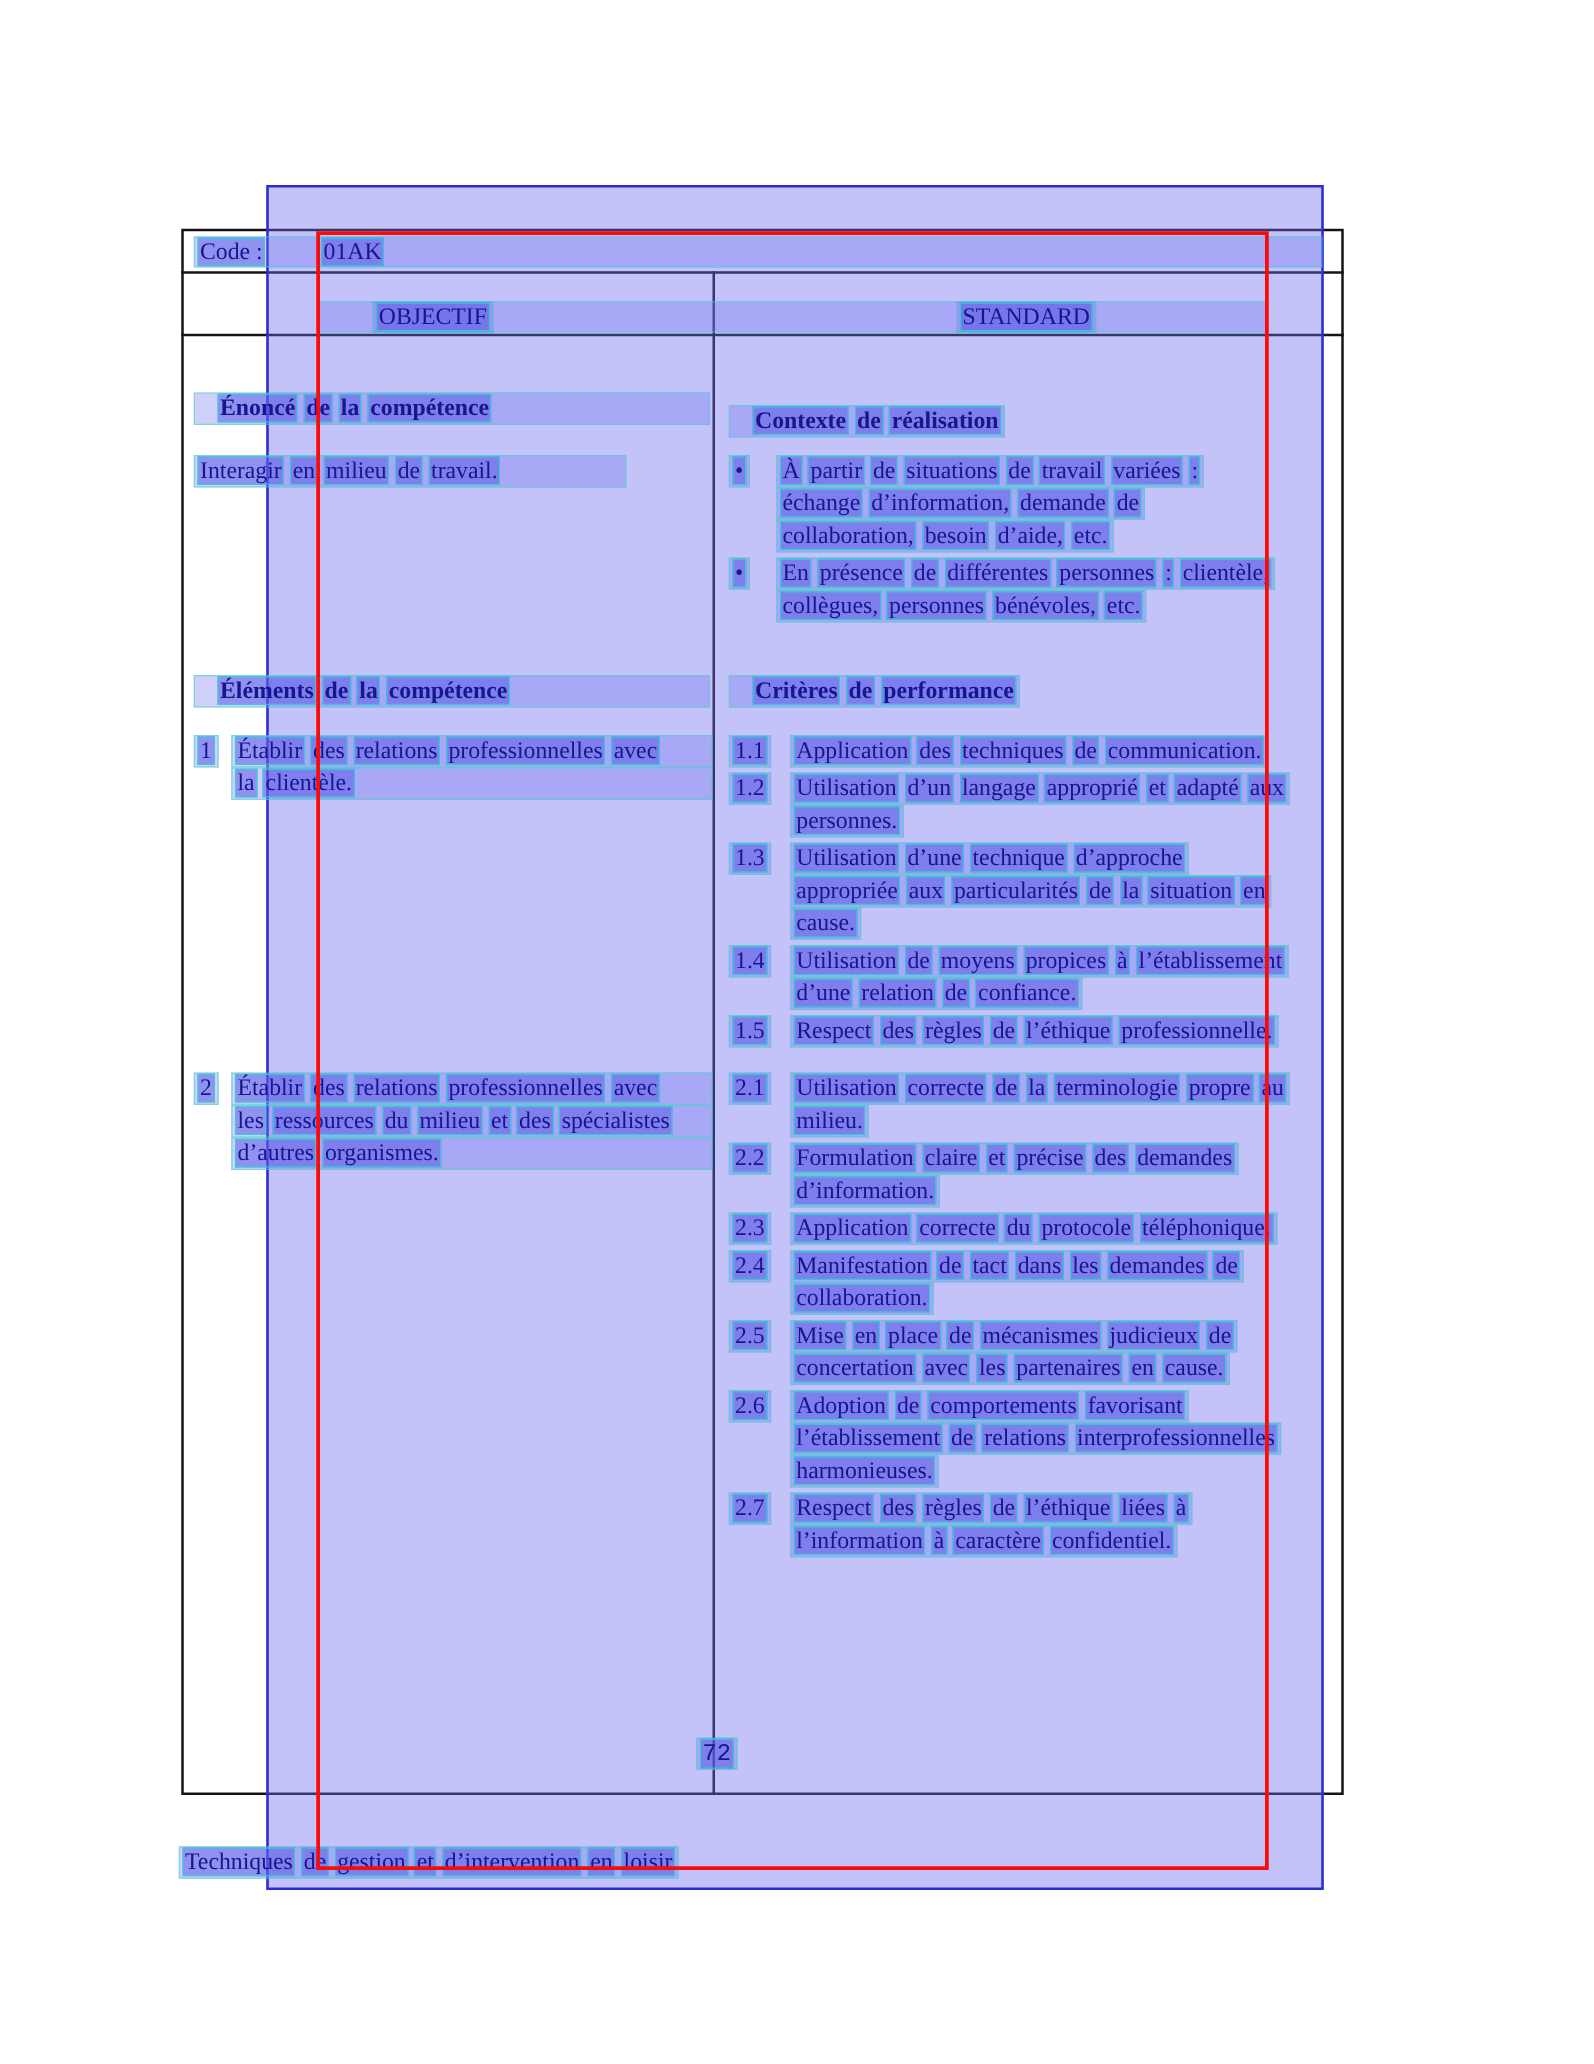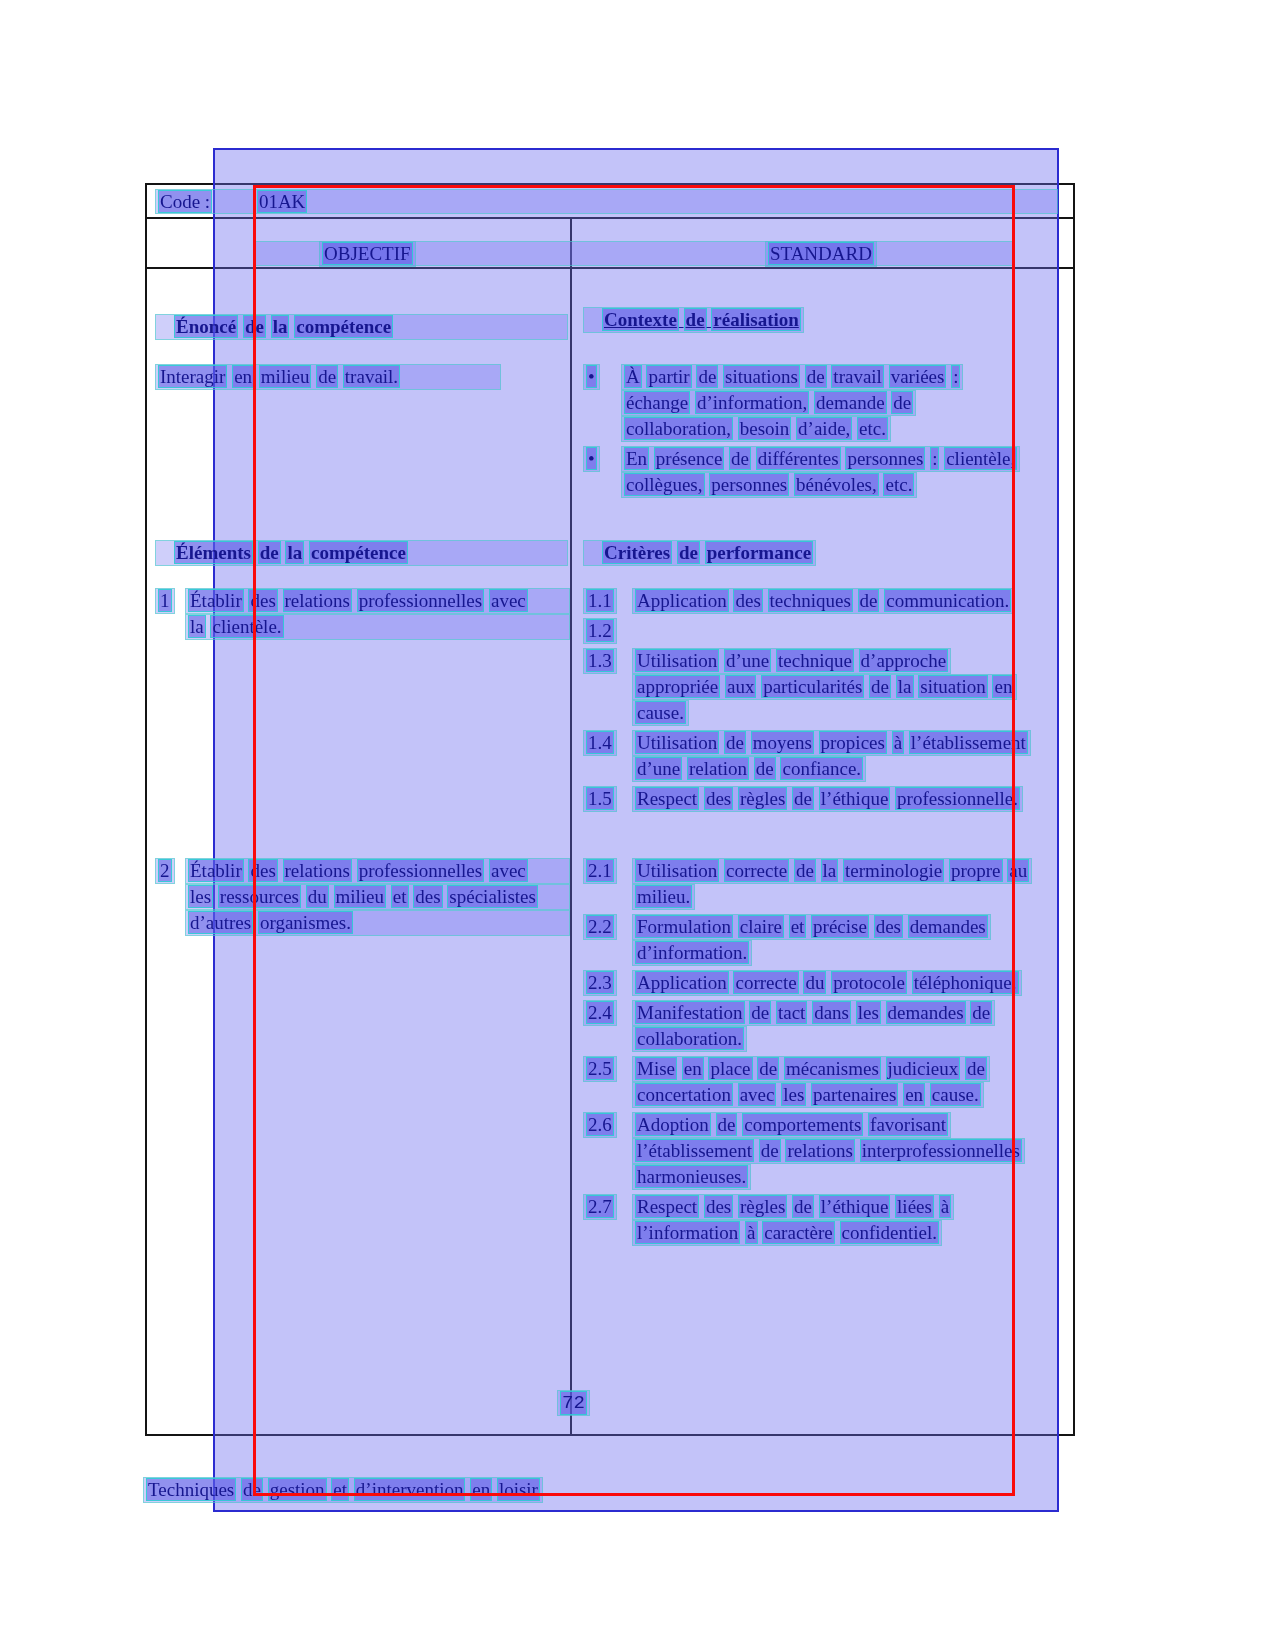--- a/index.html
+++ b/index.html
@@ -63,21 +63,21 @@
 <div class="tbl-line" style="left:570px; top:217px; width:2px; height:1219px;"></div>
 
 <div class="overlay"></div>
 
 <div class="txt line" style="left:155px; top:189px; width:903px; height:25px;">
   <span class="w">Code :</span>
   <span class="w" style="margin-left:40px;">01AK</span>
 </div>
 
 <div class="txt line hdr-band" style="left:255px; top:241px; width:758px;"></div>
-<div class="txt line wz" style="left:319px; top:241px;"><span class="w">OBJECTIF</span></div>
+<div class="txt line wz" style="left:298px; top:241px;"><span class="w">OBJECTIF</span></div>
 <div class="txt line wz" style="left:765px; top:241px;"><span class="w">STANDARD</span></div>
 
 <div class="txt" style="left:155px; top:314px; width:413px;">
   <div class="line full bold wz"><span class="w">Énoncé</span> <span class="w">de</span> <span class="w">la</span> <span class="w">compétence</span></div>
 </div>
 <div class="txt" style="left:155px; top:364px; width:346px;">
   <div class="line full wz"><span class="w">Interagir</span> <span class="w">en</span> <span class="w">milieu</span> <span class="w">de</span> <span class="w">travail.</span></div>
 </div>
 <div class="txt" style="left:155px; top:540px; width:413px;">
   <div class="line full bold wz"><span class="w">Éléments</span> <span class="w">de</span> <span class="w">la</span> <span class="w">compétence</span></div>
@@ -101,21 +101,21 @@
         <div class="line wz"><span class="w">2</span></div>
       </div>
     <div class="linecol">
       <div class="line full wz"><span class="w">Établir</span> <span class="w">des</span> <span class="w">relations</span> <span class="w">professionnelles</span> <span class="w">avec</span></div>
       <div class="line full wz"><span class="w">les</span> <span class="w">ressources</span> <span class="w">du</span> <span class="w">milieu</span> <span class="w">et</span> <span class="w">des</span> <span class="w">spécialistes</span></div>
       <div class="line full wz"><span class="w">d’autres</span> <span class="w">organismes.</span></div>
     </div>
   </div>
 </div>
 
-<div class="txt" style="left:583px; top:307px;text-decoration:underline;">
+<div class="txt" style="left:583px; top:324px;">
   <div class="line bold wz"><span class="w">Contexte</span> <span class="w">de</span> <span class="w">réalisation</span></div>
 </div>
 
 <div class="txt" style="left:583px; top:364px; width:470px;">
   <div class="item">
     <div class="bulcol">
         <div class="line wz"><span class="w">•</span></div>
       </div>
     <div class="linecol">
       <div class="line wz"><span class="w">À</span> <span class="w">partir</span> <span class="w">de</span> <span class="w">situations</span> <span class="w">de</span> <span class="w">travail</span> <span class="w">variées</span> <span class="w">:</span></div>
@@ -144,20 +144,24 @@
         <div class="line wz"><span class="w">1.1</span></div>
       </div>
     <div class="linecol">
       <div class="line wz"><span class="w">Application</span> <span class="w">des</span> <span class="w">techniques</span> <span class="w">de</span> <span class="w">communication.</span></div>
     </div>
   </div>
   <div class="item">
     <div class="numcol-lg">
         <div class="line wz"><span class="w">1.2</span></div>
       </div>
+    <div class="linecol">
+      <div class="line wz"><span class="w">Utilisation</span> <span class="w">d’un</span> <span class="w">langage</span> <span class="w">approprié</span> <span class="w">et</span> <span class="w">adapté</span> <span class="w">aux</span></div>
+      <div class="line wz"><span class="w">personnes.</span></div>
+    </div>
   </div>
   <div class="item">
     <div class="numcol-lg">
         <div class="line wz"><span class="w">1.3</span></div>
       </div>
     <div class="linecol">
       <div class="line wz"><span class="w">Utilisation</span> <span class="w">d’une</span> <span class="w">technique</span> <span class="w">d’approche</span></div>
       <div class="line wz"><span class="w">appropriée</span> <span class="w">aux</span> <span class="w">particularités</span> <span class="w">de</span> <span class="w">la</span> <span class="w">situation</span> <span class="w">en</span></div>
       <div class="line wz"><span class="w">cause.</span></div>
     </div>

